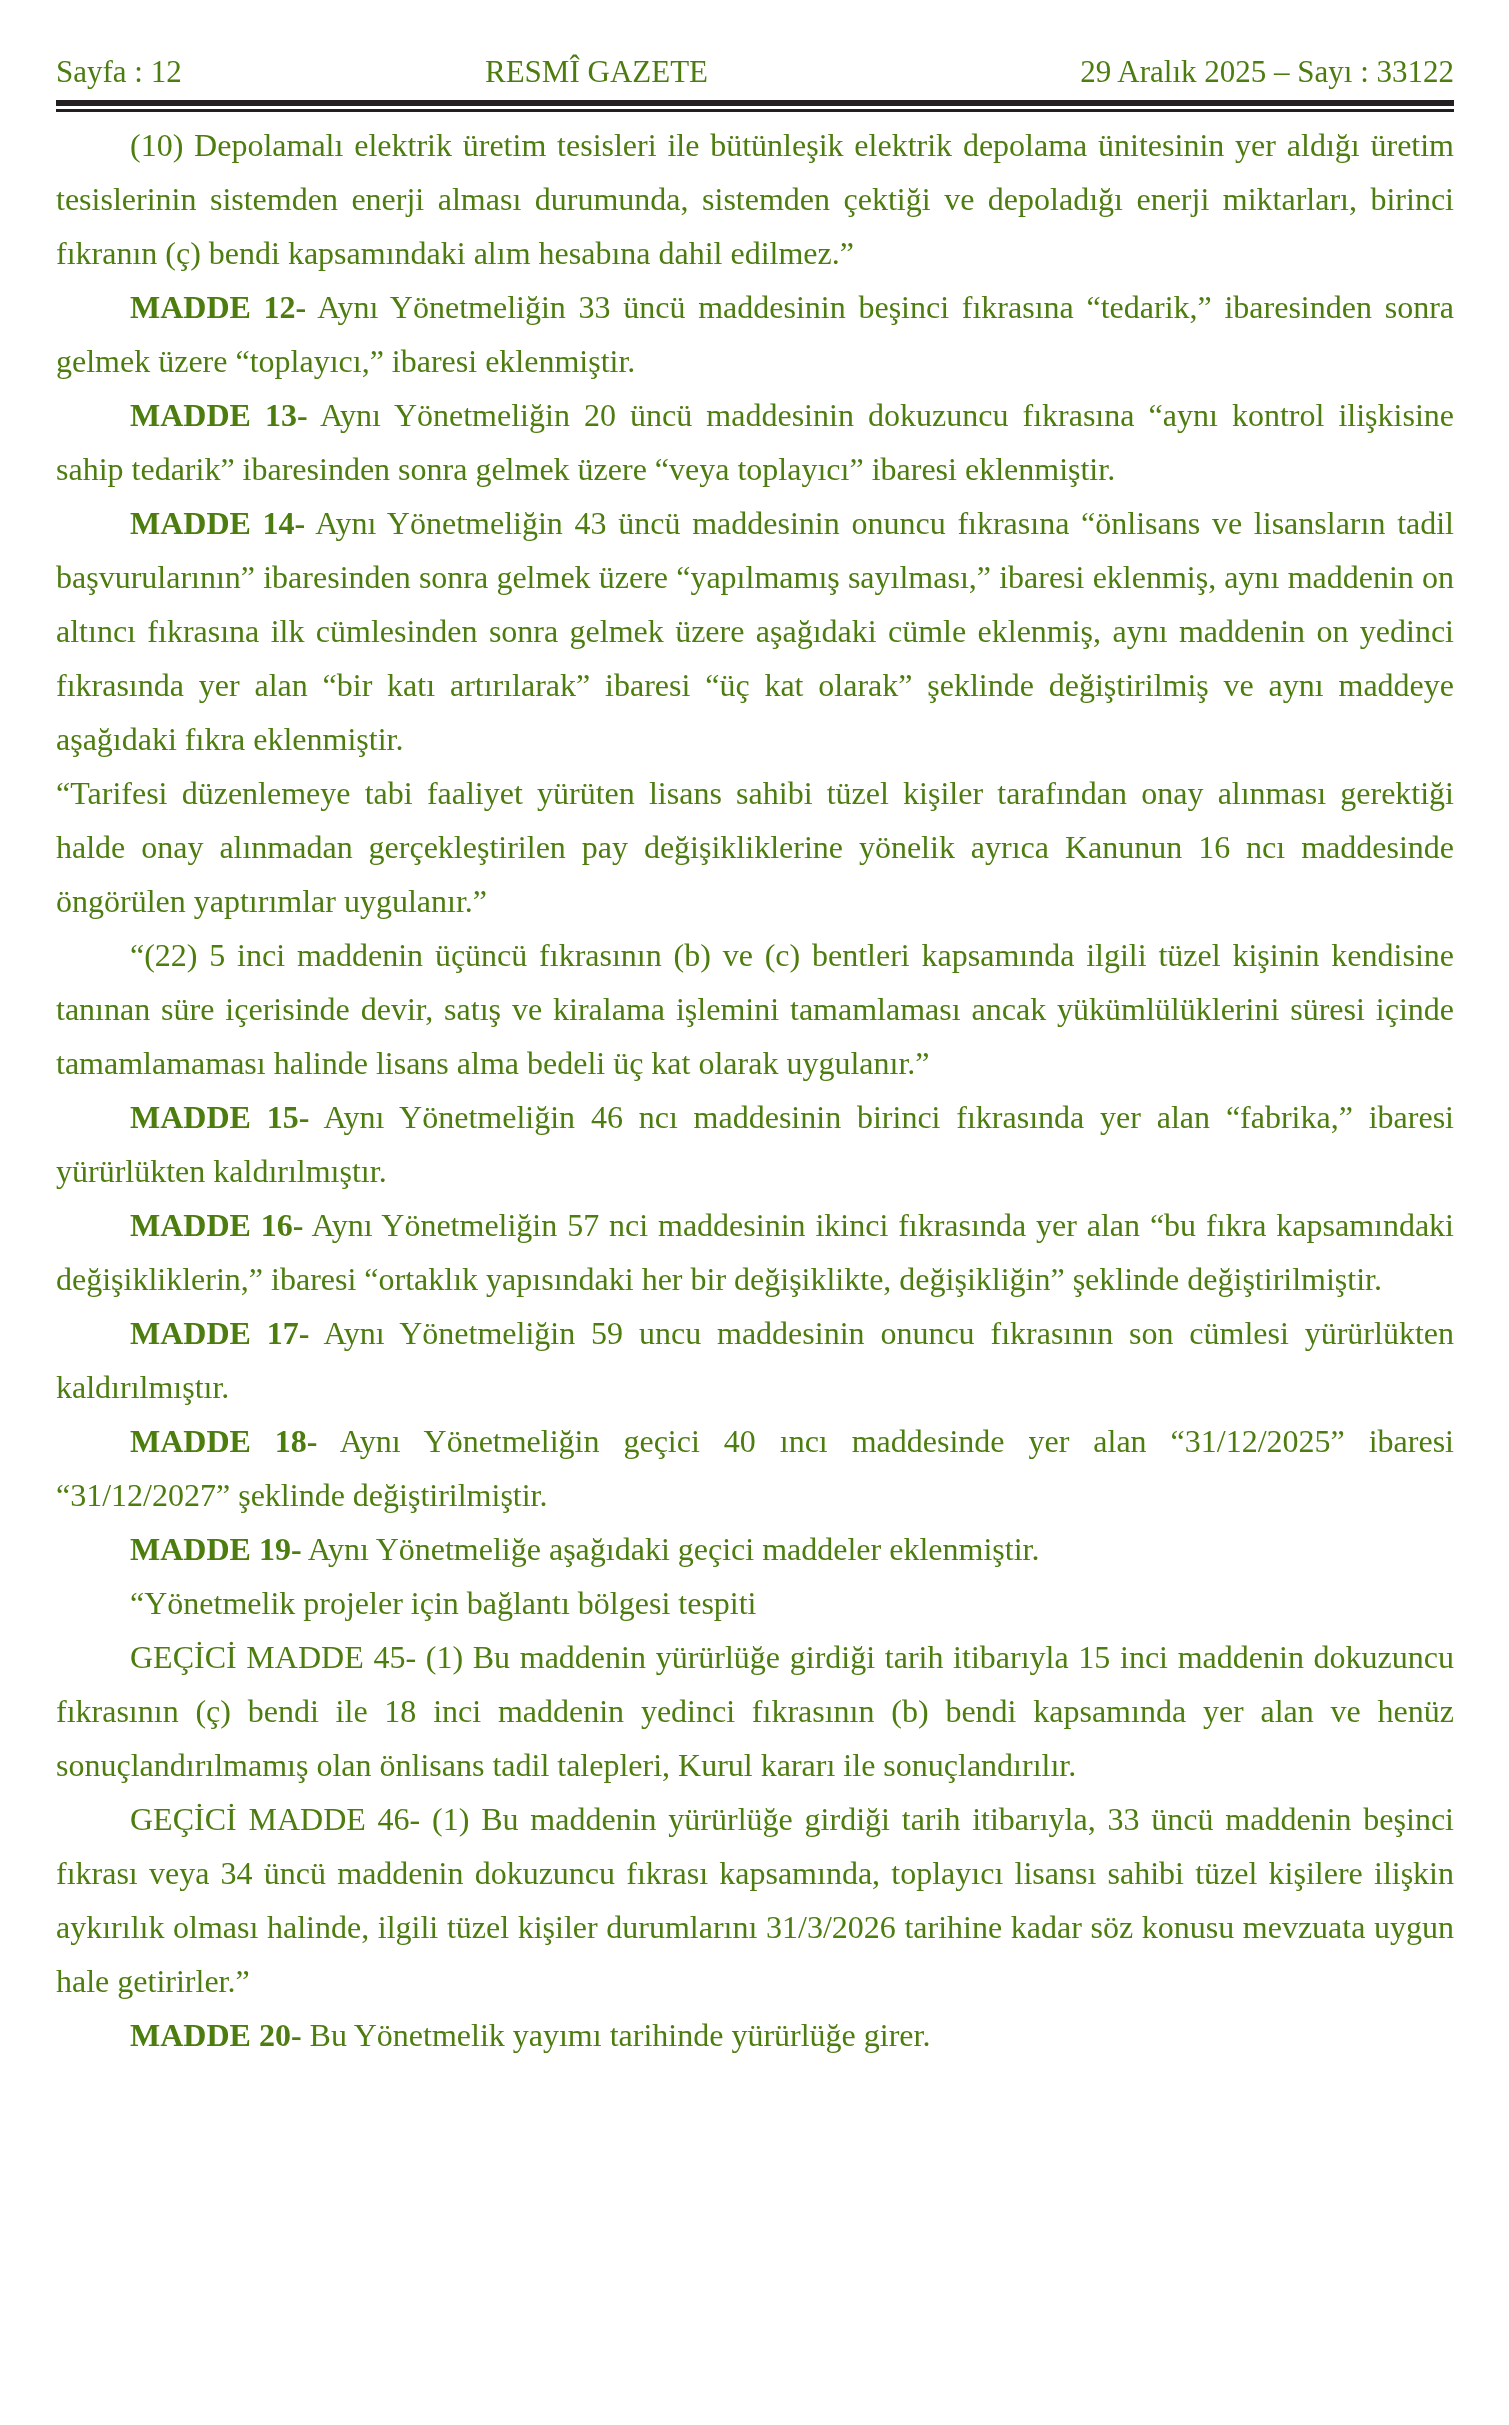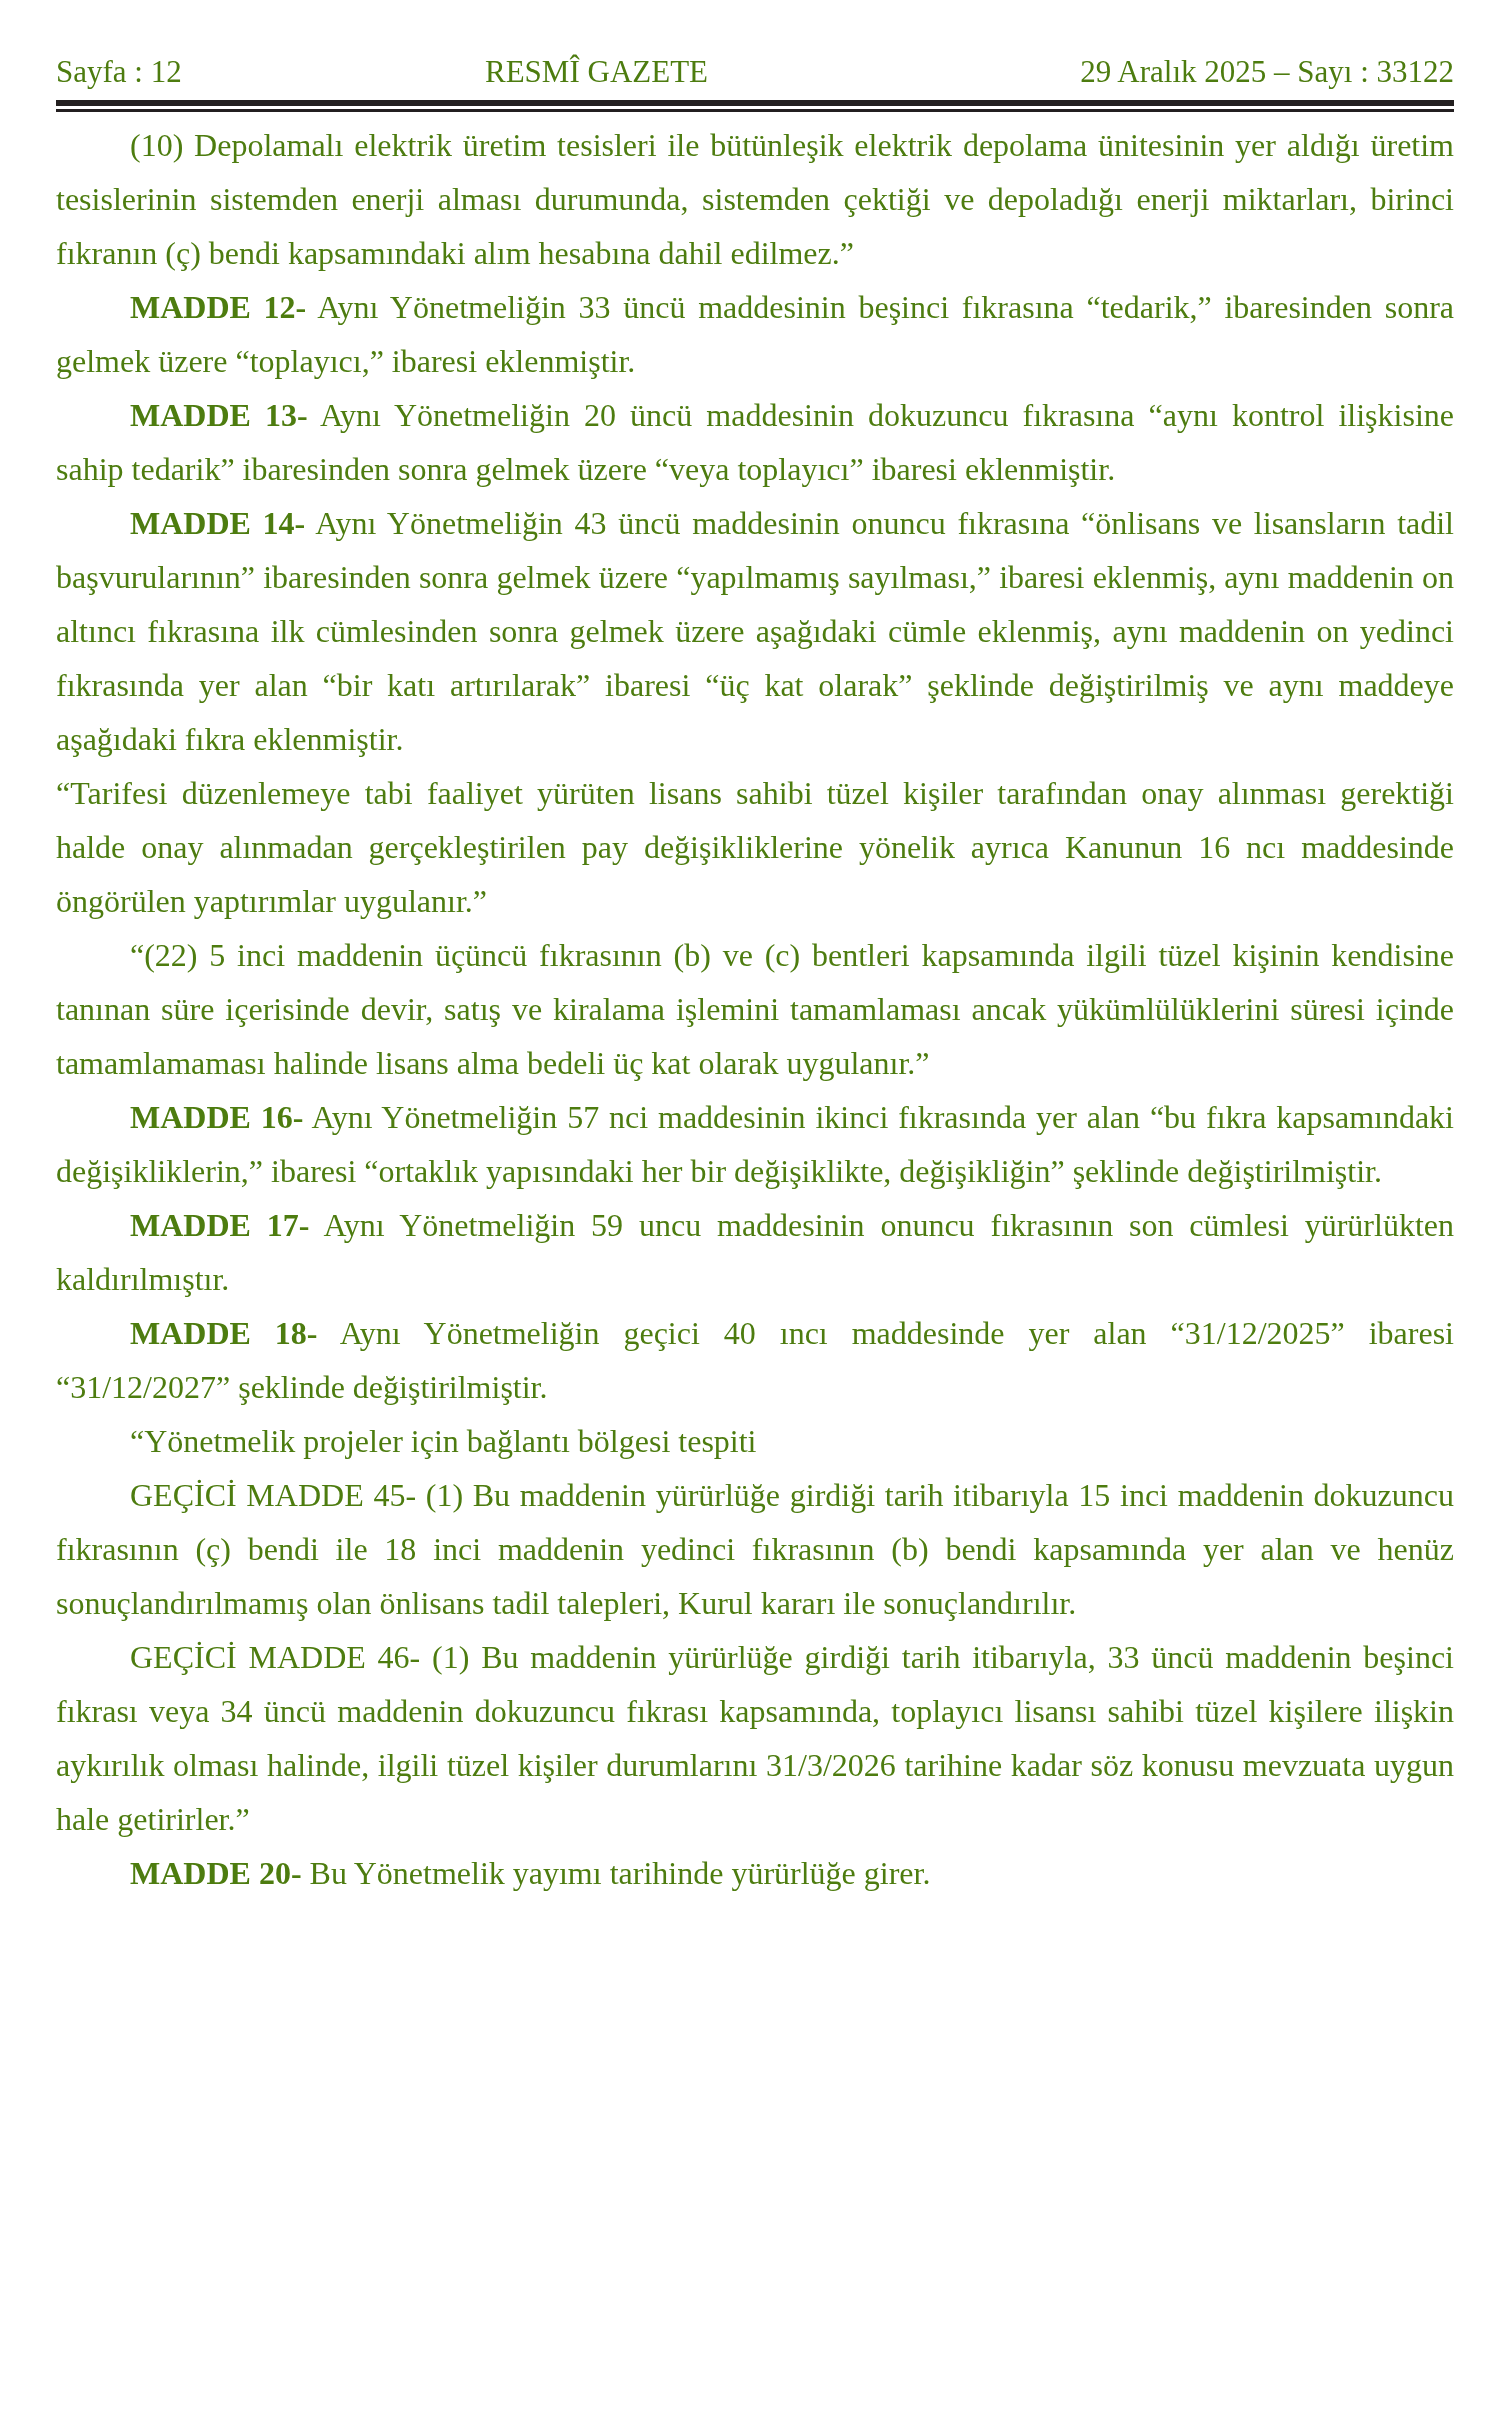--- a/index.html
+++ b/index.html
@@ -44,22 +44,24 @@
     <div class="rule-thin"></div>
   </div>
 
   <div class="body">
     <p class="indent lastleft"><b></b><span>(10)  Depolamalı elektrik üretim tesisleri ile bütünleşik elektrik depolama ünitesinin yer aldığı üretim tesislerinin sistemden enerji alması durumunda, sistemden çektiği ve depoladığı enerji miktarları, birinci fıkranın (ç) bendi kapsamındaki alım hesabına dahil edilmez.”</span></p>
     <p class="indent lastleft"><b>MADDE 12-</b><span> Aynı Yönetmeliğin 33 üncü maddesinin beşinci fıkrasına “tedarik,” ibaresinden sonra gelmek üzere “toplayıcı,” ibaresi eklenmiştir.</span></p>
     <p class="indent lastleft"><b>MADDE 13-</b><span> Aynı Yönetmeliğin 20 üncü maddesinin dokuzuncu fıkrasına “aynı kontrol ilişkisine sahip tedarik” ibaresinden sonra gelmek üzere “veya toplayıcı” ibaresi eklenmiştir.</span></p>
     <p class="indent lastleft"><b>MADDE 14-</b><span> Aynı Yönetmeliğin 43 üncü maddesinin onuncu fıkrasına “önlisans ve lisansların tadil başvurularının” ibaresinden sonra gelmek üzere “yapılmamış sayılması,” ibaresi eklenmiş, aynı maddenin on altıncı fıkrasına ilk cümlesinden sonra gelmek üzere aşağıdaki cümle eklenmiş, aynı maddenin on yedinci fıkrasında yer alan “bir katı artırılarak” ibaresi “üç kat olarak” şeklinde değiştirilmiş ve aynı maddeye aşağıdaki fıkra eklenmiştir.</span></p>
     <p class="noindent lastleft"><b></b><span>“Tarifesi düzenlemeye tabi faaliyet yürüten lisans sahibi tüzel kişiler tarafından onay alınması gerektiği halde onay alınmadan gerçekleştirilen pay değişikliklerine yönelik ayrıca Kanunun 16 ncı maddesinde öngörülen yaptırımlar uygulanır.”</span></p>
     <p class="indent lastleft"><b></b><span>“(22) 5 inci maddenin üçüncü fıkrasının (b) ve (c) bentleri kapsamında ilgili tüzel kişinin kendisine tanınan süre içerisinde devir, satış ve kiralama işlemini tamamlaması ancak yükümlülüklerini süresi içinde tamamlamaması halinde lisans alma bedeli üç kat olarak uygulanır.”</span></p>
+    <p class="indent lastleft"><b>MADDE 15-</b><span> Aynı Yönetmeliğin 46 ncı maddesinin birinci fıkrasında yer alan “fabrika,” ibaresi yürürlükten kaldırılmıştır.</span></p>
     <p class="indent lastleft"><b>MADDE 16-</b><span> Aynı Yönetmeliğin 57 nci maddesinin ikinci fıkrasında yer alan “bu fıkra kapsamındaki değişikliklerin,” ibaresi “ortaklık yapısındaki her bir değişiklikte, değişikliğin” şeklinde değiştirilmiştir.</span></p>
     <p class="indent lastleft"><b>MADDE 17-</b><span> Aynı Yönetmeliğin 59 uncu maddesinin onuncu fıkrasının son cümlesi yürürlükten kaldırılmıştır.</span></p>
     <p class="indent lastleft"><b>MADDE 18-</b><span> Aynı Yönetmeliğin geçici 40 ıncı maddesinde yer alan “31/12/2025” ibaresi “31/12/2027” şeklinde değiştirilmiştir.</span></p>
+    <p class="indent lastleft"><b>MADDE 19-</b><span> Aynı Yönetmeliğe aşağıdaki geçici maddeler eklenmiştir.</span></p>
     <p class="indent lastleft"><b></b><span>“Yönetmelik projeler için bağlantı bölgesi tespiti</span></p>
     <p class="indent lastleft"><b></b><span>GEÇİCİ MADDE 45- (1) Bu maddenin yürürlüğe girdiği tarih itibarıyla 15 inci maddenin dokuzuncu fıkrasının (ç) bendi ile 18 inci maddenin yedinci fıkrasının (b) bendi kapsamında yer alan ve henüz sonuçlandırılmamış olan önlisans tadil talepleri, Kurul kararı ile sonuçlandırılır.</span></p>
     <p class="indent lastleft"><b></b><span>GEÇİCİ MADDE 46- (1) Bu maddenin yürürlüğe girdiği tarih itibarıyla, 33 üncü maddenin beşinci fıkrası veya 34 üncü maddenin dokuzuncu fıkrası kapsamında, toplayıcı lisansı sahibi tüzel kişilere ilişkin aykırılık olması halinde, ilgili tüzel kişiler durumlarını  31/3/2026 tarihine kadar söz konusu mevzuata uygun hale getirirler.”</span></p>
     <p class="indent lastleft"><b>MADDE 20-</b><span> Bu Yönetmelik yayımı tarihinde yürürlüğe girer.</span></p>
   </div>
 </div>
 
 
 </body></html>

